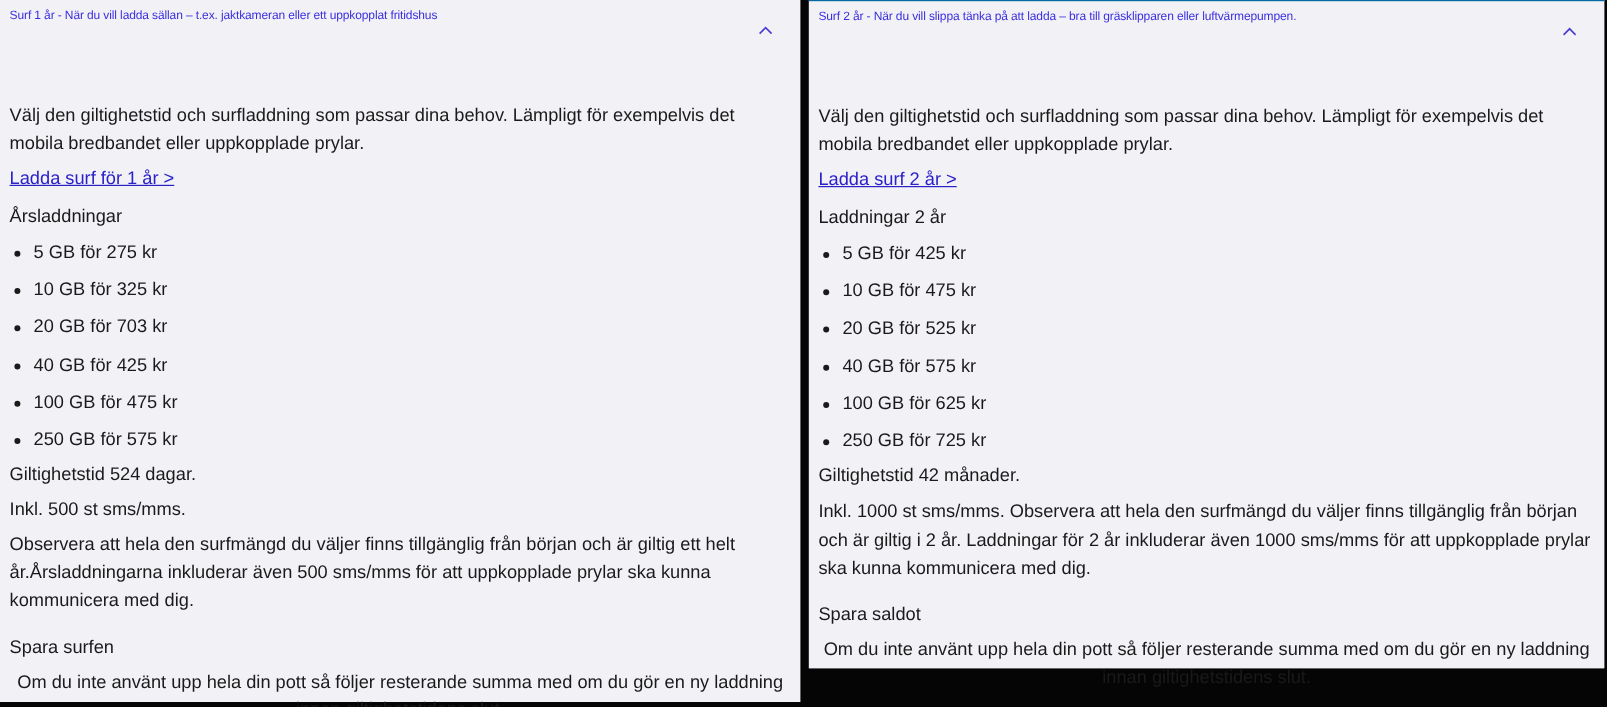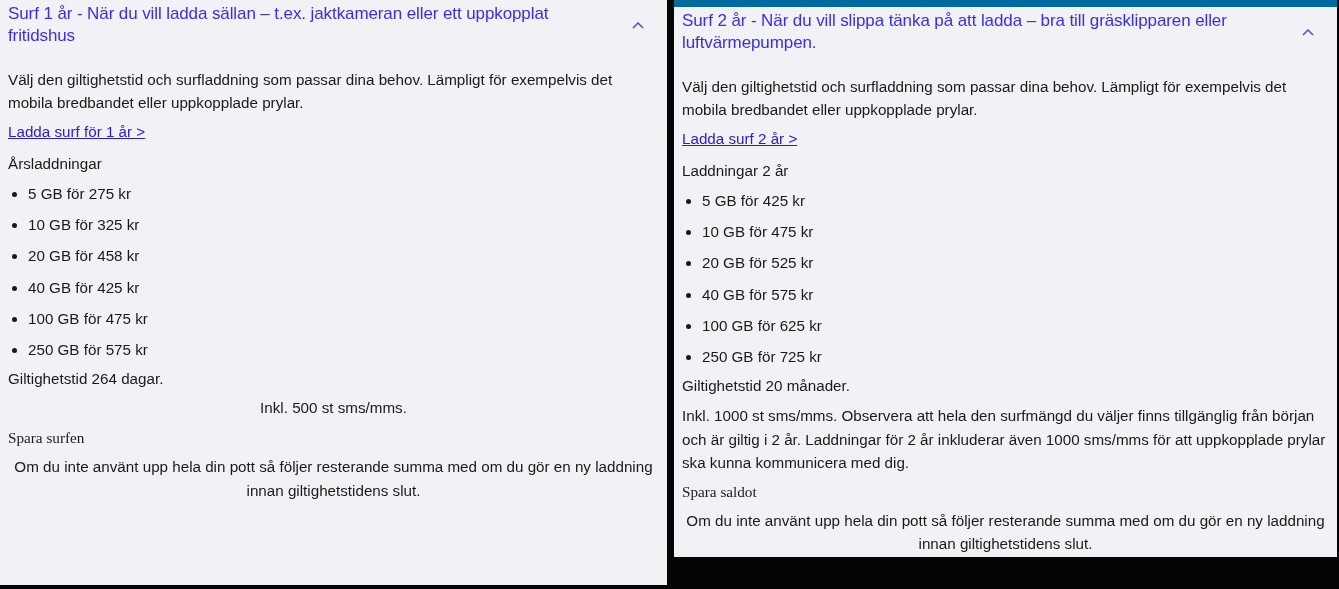--- a/index.html
+++ b/index.html
@@ -24,54 +24,54 @@
     }
     .panel.left {
       left: 0;
       width: 667px;
       height: 585px;
     }
     .panel.right {
       left: 674px;
       width: 663px;
       height: 557px;
-      border-top: 7px solid #0369a1;
+      border-top: 1px solid #0369a1;
     }
     .acc-header {
       position: relative;
       height: 64px;
       cursor: pointer;
     }
     .acc-title {
       position: absolute;
       left: 0;
       top: 3px;
       width: 600px;
-      font-size: 17px;
+      font-size: 10px;
       line-height: 22px;
       color: #3a2fe0;
       letter-spacing: -0.1px;
     }
     .chevron {
       position: absolute;
       right: 14px;
       top: 18px;
       width: 14px;
       height: 14px;
     }
     .chevron svg { display: block; }
     .acc-body {
       font-size: 15.2px;
       color: #1a1a1a;
     }
     .para {
       margin: 0;
       line-height: 22.5px;
     }
-    .intro { margin-top: 5px; }
+    .intro { margin-top: 22px; }
     .link {
       display: inline-block;
       margin-top: 8px;
       color: #2a21c9;
       text-decoration: underline;
       line-height: 20px;
       cursor: pointer;
     }
     .subhead {
       margin-top: 11px;
@@ -94,23 +94,23 @@
       content: "";
       position: absolute;
       left: 4px;
       top: 14px;
       width: 5px;
       height: 5px;
       border-radius: 50%;
       background: #1a1a1a;
     }
     .validity { margin-top: 0; line-height: 28px; }
-    .smsinfo { margin-top: 2px; line-height: 26px; text-align: center; }
+    .smsinfo { margin-top: 2px; line-height: 26px; }
     .observe { margin-top: 4px; line-height: 23.5px; }
-    .save-head { margin-top: 4px; line-height: 26px; font-family: Liberation Serif, serif; }
+    .save-head { margin-top: 14px; line-height: 26px; }
     .save-text { margin-top: 4px; line-height: 23.5px; text-align: center; }
   </style>
 </head>
 <body>
 
 <section class="panel left">
   <div class="acc-header">
     <div class="acc-title">Surf 1 år - När du vill ladda sällan – t.ex. jaktkameran eller ett uppkopplat fritidshus</div>
     <span class="chevron">
       <svg width="14" height="14" viewBox="0 0 14 14">
@@ -118,27 +118,28 @@
         </svg>
     </span>
   </div>
   <div class="acc-body">
     <p class="para intro">Välj den giltighetstid och surfladdning som passar dina behov. Lämpligt för exempelvis det mobila bredbandet eller uppkopplade prylar.</p>
     <a class="link">Ladda surf för 1 år &gt;</a>
     <div class="subhead">Årsladdningar</div>
     <ul class="pricelist">
       <li>5 GB för 275 kr</li>
       <li>10 GB för 325 kr</li>
-      <li>20 GB för 458 kr</li>
+      <li>20 GB för 703 kr</li>
       <li>40 GB för 425 kr</li>
       <li>100 GB för 475 kr</li>
       <li>250 GB för 575 kr</li>
     </ul>
-    <p class="para validity">Giltighetstid 264 dagar.</p>
+    <p class="para validity">Giltighetstid 524 dagar.</p>
     <p class="para smsinfo">Inkl. 500 st sms/mms.</p>
+    <p class="para observe">Observera att hela den surfmängd du väljer finns tillgänglig från början och är giltig ett helt år.Årsladdningarna inkluderar även 500 sms/mms för att uppkopplade prylar ska kunna kommunicera med dig.</p>
     <div class="para save-head">Spara surfen</div>
     <p class="para save-text">Om du inte använt upp hela din pott så följer resterande summa med om du gör en ny laddning innan giltighetstidens slut.</p>
   </div>
 </section>
 
 <section class="panel right">
   <div class="acc-header">
     <div class="acc-title">Surf 2 år - När du vill slippa tänka på att ladda – bra till gräsklipparen eller luftvärmepumpen.</div>
     <span class="chevron">
       <svg width="14" height="14" viewBox="0 0 14 14">
@@ -151,18 +152,18 @@
     <a class="link">Ladda surf 2 år &gt;</a>
     <div class="subhead">Laddningar 2 år</div>
     <ul class="pricelist">
       <li>5 GB för 425 kr</li>
       <li>10 GB för 475 kr</li>
       <li>20 GB för 525 kr</li>
       <li>40 GB för 575 kr</li>
       <li>100 GB för 625 kr</li>
       <li>250 GB för 725 kr</li>
     </ul>
-    <p class="para validity">Giltighetstid 20 månader.</p>
+    <p class="para validity">Giltighetstid 42 månader.</p>
     <p class="para observe">Inkl. 1000 st sms/mms. Observera att hela den surfmängd du väljer finns tillgänglig från början och är giltig i 2 år. Laddningar för 2 år inkluderar även 1000 sms/mms för att uppkopplade prylar ska kunna kommunicera med dig.</p>
     <div class="para save-head">Spara saldot</div>
     <p class="para save-text">Om du inte använt upp hela din pott så följer resterande summa med om du gör en ny laddning innan giltighetstidens slut.</p>
   </div>
 </section>
 
 </body></html>

